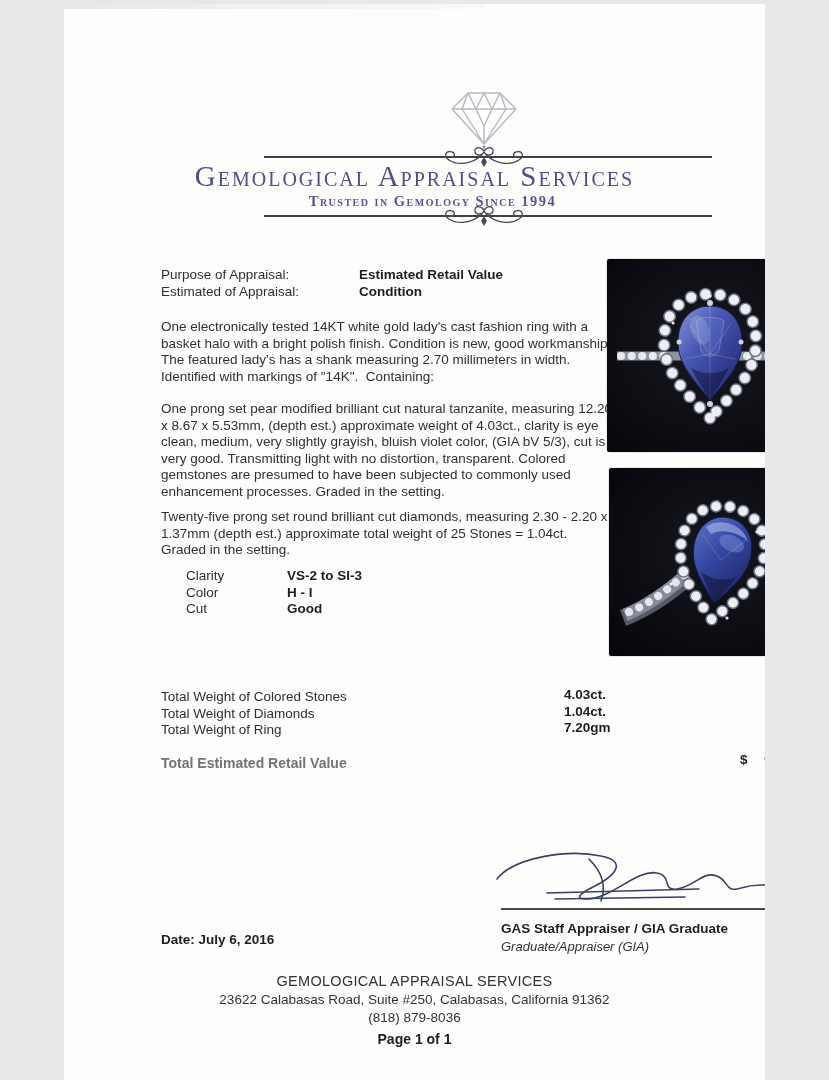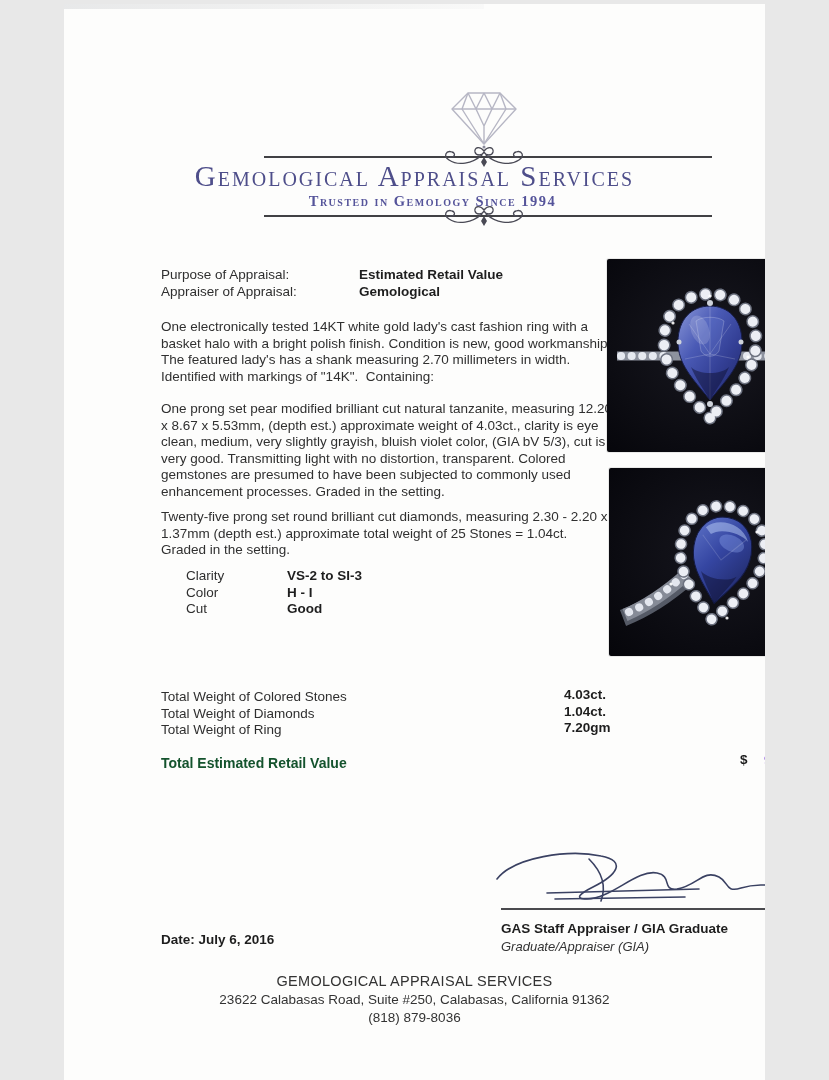--- a/index.html
+++ b/index.html
@@ -43,21 +43,21 @@
   .para.p1 { top:315px; }
   .para.p2 { top:397px; }
   .para.p3 { top:505px; }
   .grading { position:absolute; top:564px; left:122px; font-size:13.5px; line-height:16.5px; }
   .grading .g-row { display:flex; }
   .grading .g-lbl { width:101px; }
   .grading .g-val { font-weight:bold; color:#1e1e1e; }
   
   .totals-labels { position:absolute; top:685px; left:97px; font-size:13.5px; line-height:16.5px; }
   .totals-values { position:absolute; top:683px; left:500px; font-size:13.5px; line-height:16.5px; font-weight:bold; color:#1e1e1e; }
-  .total-line-label { position:absolute; top:751px; left:97px; font-size:14px; font-weight:bold; color:#14532d; }
+  .total-line-label { position:absolute; top:751px; left:97px; font-size:14px; font-weight:bold; color:#737373; }
   .total-currency { position:absolute; top:748px; left:676px; font-size:13.5px; font-weight:bold; color:#1b1b1b; }
   .total-amount { position:absolute; top:748px; left:700px; font-size:14px; font-weight:bold; color:#6d28d9; }
   
   .photo { position:absolute; border-radius:2px; overflow:hidden; box-shadow:0 0 0 1px rgba(0,0,0,.08); }
   .photo.front { top:255px; left:543px; width:206px; height:193px; }
   .photo.side  { top:464px; left:545px; width:202px; height:188px; }
   .photo svg { display:block; }
   
   .sig-scribble { position:absolute; top:845px; left:425px; width:345px; height:58px; }
   .sig-line { position:absolute; top:904px; left:437px; width:350px; height:2px; background:#4a4a4e; }
@@ -109,22 +109,22 @@
       <path d="M48,14 L45,19 L48,24 L51,19 Z" fill="#4a4a55" stroke="none"></path>
     </g>
   </svg>
 
   <div class="fields">
     <div class="field-row">
       <span class="lbl">Purpose of Appraisal:</span>
       <span class="val">Estimated Retail Value</span>
     </div>
     <div class="field-row">
-      <span class="lbl">Appraiser of Appraisal:</span>
-      <span class="val">Gemological</span>
+      <span class="lbl">Estimated of Appraisal:</span>
+      <span class="val">Condition</span>
     </div>
   </div>
 
   <p class="para p1">One electronically tested 14KT white gold lady's cast fashion ring with a basket halo with a bright polish finish. Condition is new, good workmanship. The featured lady's has a shank measuring 2.70 millimeters in width. Identified with markings of "14K".  Containing:</p>
   <p class="para p2">One prong set pear modified brilliant cut natural tanzanite, measuring 12.20 x 8.67 x 5.53mm, (depth est.) approximate weight of 4.03ct., clarity is eye clean, medium, very slightly grayish, bluish violet color, (GIA bV 5/3), cut is very good. Transmitting light with no distortion, transparent. Colored gemstones are presumed to have been subjected to commonly used enhancement processes. Graded in the setting.</p>
   <p class="para p3">Twenty-five prong set round brilliant cut diamonds, measuring 2.30 - 2.20 x 1.37mm (depth est.) approximate total weight of 25 Stones = 1.04ct. Graded in the setting.</p>
 
   <div class="grading">
     <div class="g-row">
       <span class="g-lbl">Clarity</span>
@@ -230,14 +230,15 @@
   </svg>
   <div class="sig-line"></div>
   <div class="sig-title">GAS Staff Appraiser / GIA Graduate</div>
   <div class="sig-subtitle">Graduate/Appraiser (GIA)</div>
   <div class="date-line">Date: July 6, 2016</div>
 
   <div class="footer">
     <div class="f-company">GEMOLOGICAL APPRAISAL SERVICES</div>
     <div class="f-address">23622 Calabasas Road, Suite #250, Calabasas, California 91362</div>
     <div class="f-phone">(818) 879-8036</div>
+    <div class="f-page">Page 1 of 1</div>
   </div>
 </div>
 
 </body></html>

